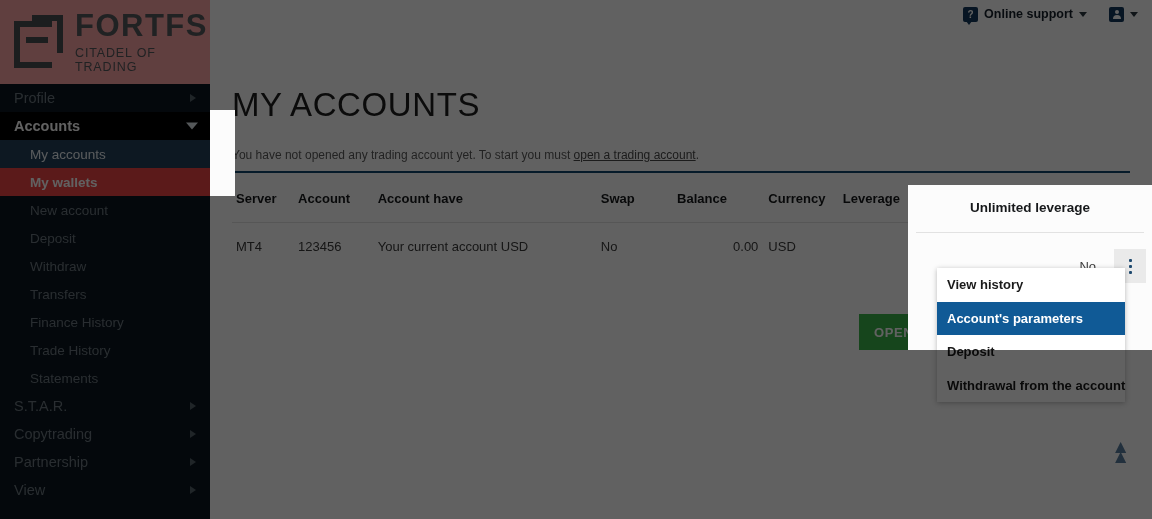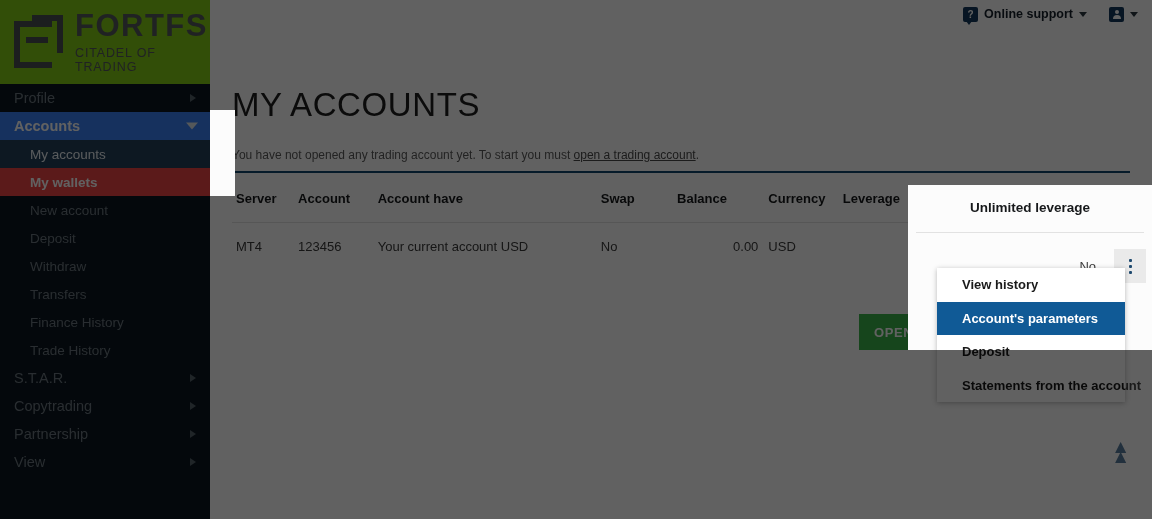--- a/index.html
+++ b/index.html
@@ -18,21 +18,21 @@
   
   .sidebar {
     position: absolute; left: 0; top: 0;
     width: 210px; height: 519px;
     background: #0b1620;
   }
   .logo-wrap {
     height: 84px;
     display: flex; align-items: center;
     padding-left: 14px; gap: 11px;
-    background: #84cc16;
+    background: #fca5a5;
   }
   .logo-mark { position: relative; width: 50px; height: 54px; flex: none; }
   .logo-mark .sq1 {
     position: absolute; left: 0; top: 6px;
     width: 38px; height: 47px;
     border: 6px solid #4a4f53;
     border-right: none;
   }
   .logo-mark .sq2 {
     position: absolute; left: 18px; top: 0;
@@ -74,21 +74,21 @@
   }
   .nav-item .caret-down {
     position: absolute; right: 12px; top: 50%;
     transform: translateY(-50%);
     width: 0; height: 0;
     border-top: 7px solid #dfe6ec;
     border-left: 6.5px solid transparent;
     border-right: 6.5px solid transparent;
   }
   .nav-item.group-open {
-    background: #3b82f6; color: #ffffff; font-weight: bold;
+    background: #000000; color: #ffffff; font-weight: bold;
     height: 28px;
   }
   .nav-sub {
     height: 28px;
     display: flex; align-items: center;
     padding-left: 30px;
     font-size: 13.5px;
     color: #6d7880;
   }
   .nav-sub.active-soft { background: #24415a; color: #e8eef3; }
@@ -233,21 +233,21 @@
   .context-menu {
     position: absolute;
     left: 937px; top: 268px;
     width: 188px;
     background: #ffffff;
     box-shadow: 0 1px 5px rgba(0,0,0,0.28);
   }
   .cm-item {
     height: 33.5px;
     display: flex; align-items: center;
-    padding-left: 25px;
+    padding-left: 10px;
     font-size: 13px; font-weight: bold; color: #1a1a1a;
     cursor: pointer; white-space: nowrap;
   }
   .cm-item.selected { background: #105a96; color: #ffffff; }
   
   .cm-veil {
     position: absolute;
     left: 937px; top: 350px;
     width: 188px; height: 52px;
     background: rgba(0,0,0,0.62);
@@ -302,20 +302,23 @@
           <span>Withdraw</span>
         </div>
         <div class="nav-sub">
           <span>Transfers</span>
         </div>
         <div class="nav-sub">
           <span>Finance History</span>
         </div>
         <div class="nav-sub">
           <span>Trade History</span>
+        </div>
+        <div class="nav-sub">
+          <span>Statements</span>
         </div>
 
         <div class="nav-item">
           <span>S.T.A.R.</span>
           <span class="caret-right"></span>
         </div>
         <div class="nav-item">
           <span>Copytrading</span>
           <span class="caret-right"></span>
         </div>
@@ -402,17 +405,17 @@
           <i></i>
           <i></i>
         </span>
     </div>
   </div>
 
   <div class="context-menu">
     <div class="cm-item">View history</div>
     <div class="cm-item selected">Account's parameters</div>
     <div class="cm-item">Deposit</div>
-    <div class="cm-item">Statements from the account</div>
+    <div class="cm-item">Withdrawal from the account</div>
   </div>
   <div class="cm-veil"></div>
 
 </div>
 
 </body></html>

